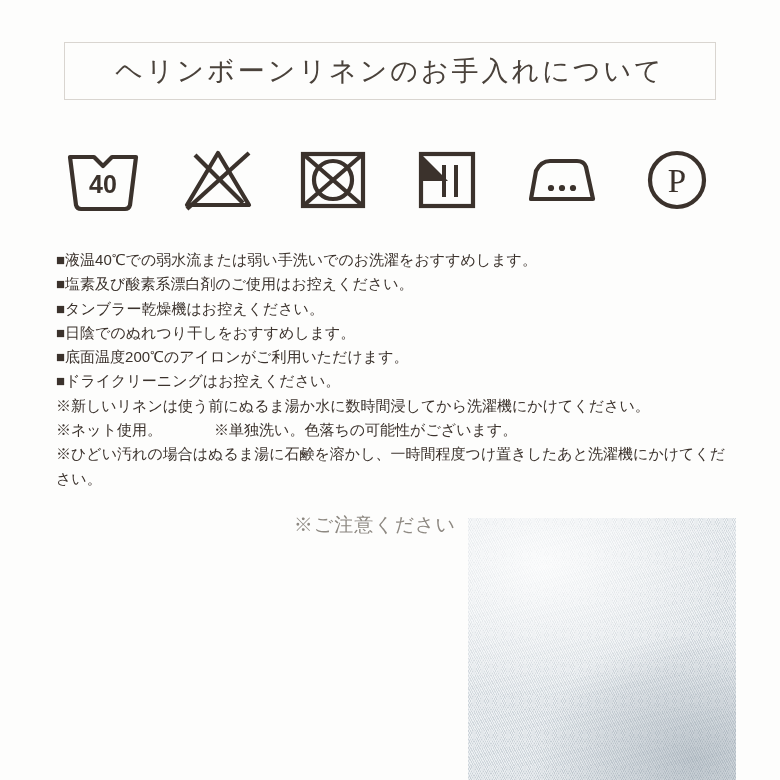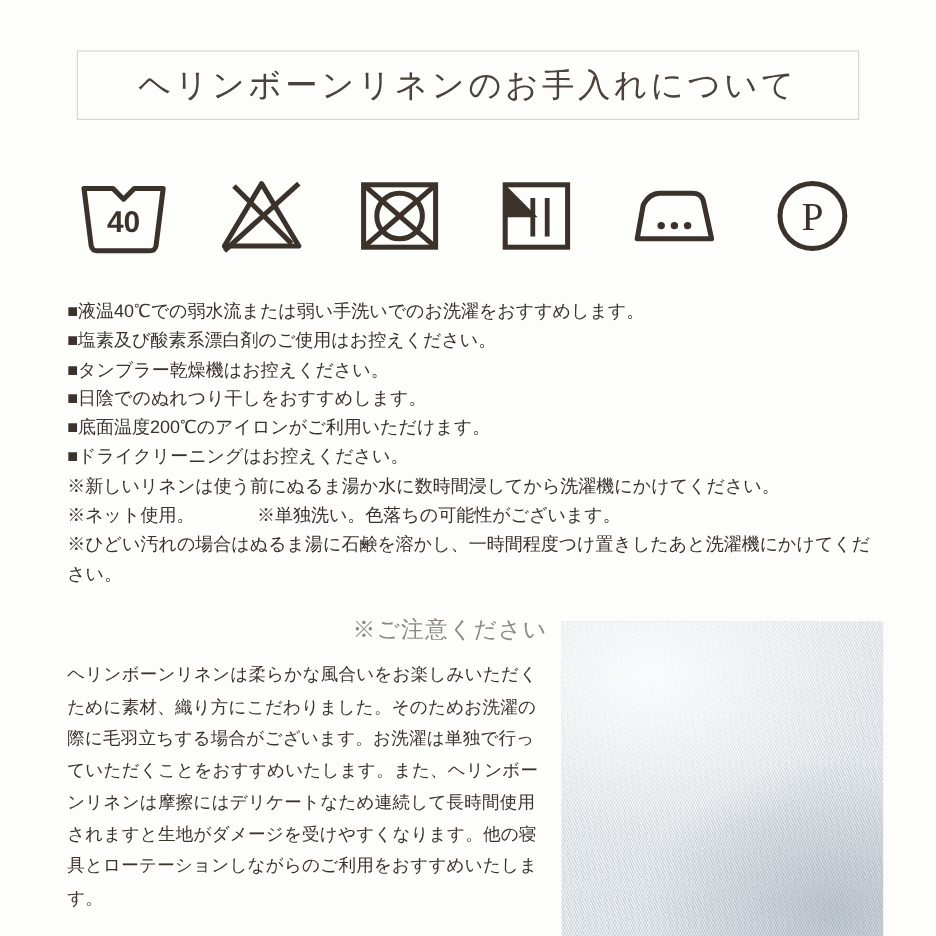--- a/index.html
+++ b/index.html
@@ -231,21 +231,20 @@
     <div class="line">■ドライクリーニングはお控えください。</div>
     <div class="line">※新しいリネンは使う前にぬるま湯か水に数時間浸してから洗濯機にかけてください。</div>
     <div class="line">
       <span>※ネット使用。</span><span class="indent-note">※単独洗い。色落ちの可能性がございます。</span>
     </div>
     <div class="wrapline">※ひどい汚れの場合はぬるま湯に石鹸を溶かし、一時間程度つけ置きしたあと洗濯機にかけてください。</div>
   </div>
 
   <div class="caution">
     <div class="caution-title">※ご注意ください</div>
-    <div class="caution-body">ヘリンボーンリネンは柔らかな風合いをお楽しみいただくために素材、織り方にこだわりました。そのためお洗濯の際に毛羽立ちする場合がございます。お洗濯は単独で行っていただくことをおすすめいたします。また、ヘリンボーンリネンは摩擦にはデリケートなため連続して長時間使用されますと生地がダメージを受けやすくなります。他の寝具とローテーションしながらのご利用をおすすめいたします。</div>
   </div>
 
   <div class="photo">
     <div class="tex"></div>
     <div class="tex2"></div>
     <div class="shade"></div>
   </div>
 
 </div>
 

